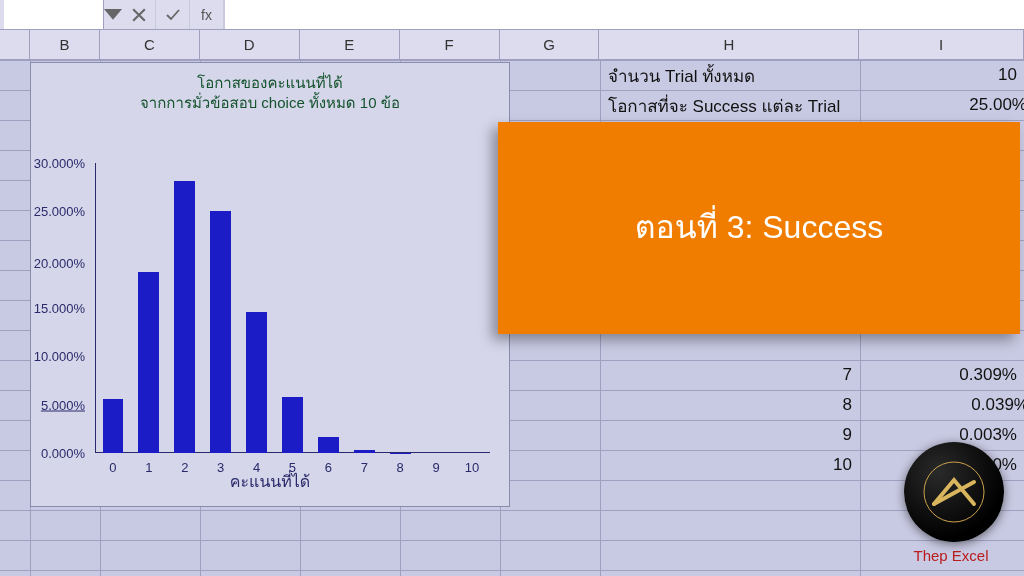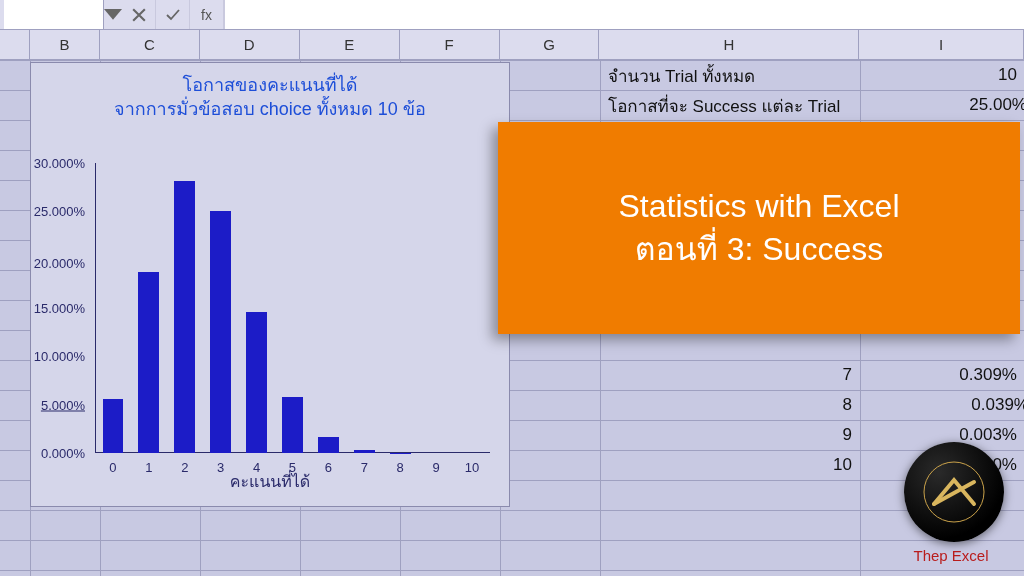--- a/index.html
+++ b/index.html
@@ -68,22 +68,22 @@
       border-left: 1px solid #9fa0c0;
     }
     
     .chart-obj {
       position: absolute; left: 30px; top: 2px;
       width: 480px; height: 445px;
       background: #d5d6ea;
       border: 1px solid #8a8aad;
     }
     .chart-title {
-      text-align: center; color: #1d4ed8;
-      font-size: 18px; padding-top: 10px; line-height: 1.35;
+      text-align: center; color: #14532d;
+      font-size: 15px; padding-top: 10px; line-height: 1.35;
     }
     .plot {
       position: absolute; left: 64px; top: 100px;
       width: 395px; height: 290px;
     }
     .y-axis { position: absolute; left: -60px; top: 0; bottom: 0; width: 56px; }
     .y-tick {
       position: absolute; right: 6px;
       font-size: 13px; color: #2a2a6a;
       transform: translateY(-50%);
@@ -297,21 +297,20 @@
       <div class="cell right" style="left: 860px; top: 330px; width: 165px; margin-left: 12px;">0.039%</div>
       <div class="cell right" style="left: 600px; top: 360px; width: 260px;">9</div>
       <div class="cell right" style="left: 860px; top: 360px; width: 165px;">0.003%</div>
       <div class="cell right" style="left: 600px; top: 390px; width: 260px;">10</div>
       <div class="cell right" style="left: 860px; top: 390px; width: 165px;">0.000%</div>
     </div>
 </div>
 
 <div class="orange-card">
   <div>
-    <div>Statistics with Excel</div>
     <div>ตอนที่ 3: Success</div>
   </div>
 </div>
 
 <div class="watermark">
   <svg viewBox="0 0 64 64">
     <circle cx="32" cy="32" r="30" fill="none" stroke="#caa24a" stroke-width="1"></circle>
     <path d="M12 44 L32 20 L52 44" stroke="#d9b65e" stroke-width="4" fill="none" stroke-linecap="round"></path>
     <path d="M12 44 L52 22" stroke="#d9b65e" stroke-width="4" fill="none" stroke-linecap="round"></path>
   </svg>

